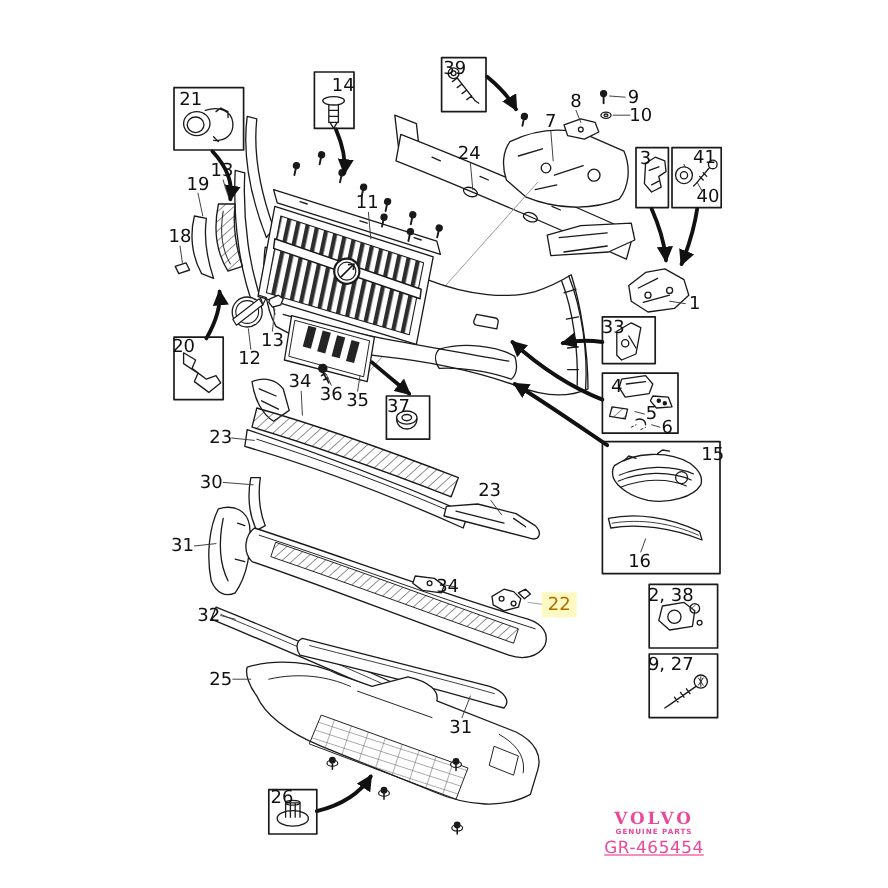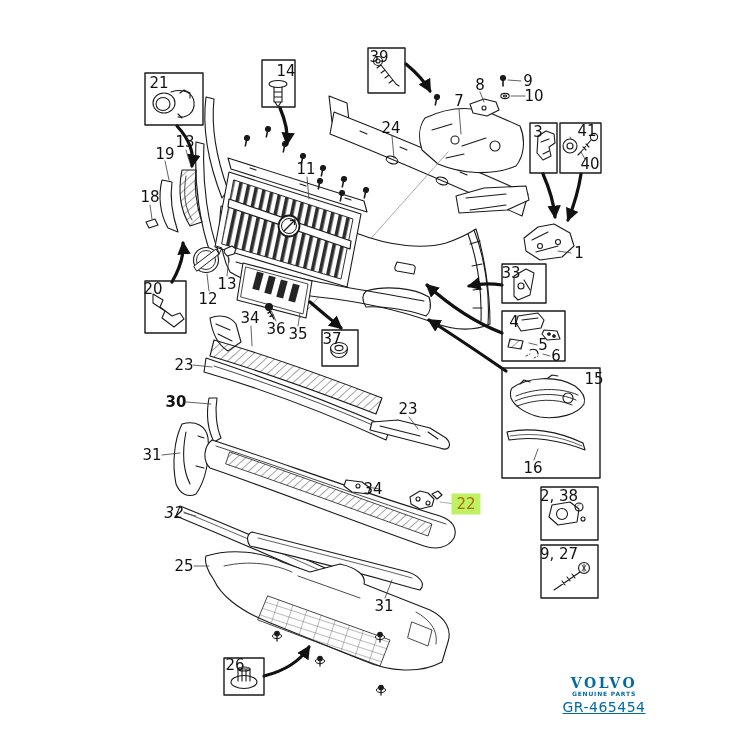--- a/index.html
+++ b/index.html
@@ -3,21 +3,21 @@
 <meta charset="utf-8">
 <style>
   html,body{margin:0;padding:0;background:#fff;}
   #stage{position:relative;width:740px;height:740px;background:#fff;overflow:hidden;
          font-family:"DejaVu Sans","Liberation Sans",sans-serif;}
   #art{position:absolute;left:0;top:0;}
   #callout-layer{position:absolute;left:0;top:0;width:740px;height:740px;pointer-events:none;}
   .callout{position:absolute;transform:translate(-50%,-50%);font-size:15px;color:#111;
            white-space:nowrap;line-height:1;pointer-events:auto;cursor:pointer;}
   .callout.highlighted{padding:3px 5px;font-weight:normal;}
-  #brand{position:absolute;left:556px;top:676px;width:96px;text-align:center;color:#0369a1;}
+  #brand{position:absolute;left:497px;top:676px;width:96px;text-align:center;color:#ec4899;}
   #brand .logo{font-family:"DejaVu Serif","Liberation Serif",serif;font-weight:bold;
                font-size:14px;letter-spacing:2.5px;line-height:1;}
   #brand .tagline{font-size:6px;font-weight:bold;letter-spacing:0.8px;line-height:1.2;}
   #brand .drawno{font-size:14px;letter-spacing:0.5px;margin-top:3px;line-height:1;text-decoration:underline;}
 </style>
 </head>
 <body>
 
 <div id="stage">
 
@@ -398,29 +398,29 @@
       <span class="callout" style="left: 208px; top: 299px;">12</span>
       <span class="callout" style="left: 227px; top: 284px;">13</span>
       <span class="callout" style="left: 250px; top: 318px;">34</span>
       <span class="callout" style="left: 276px; top: 329px;">36</span>
       <span class="callout" style="left: 298px; top: 334px;">35</span>
       <span class="callout" style="left: 332px; top: 339px;">37</span>
       <span class="callout" style="left: 514px; top: 322px;">4</span>
       <span class="callout" style="left: 543px; top: 345px;">5</span>
       <span class="callout" style="left: 556px; top: 356px;">6</span>
       <span class="callout" style="left: 184px; top: 365px;">23</span>
-      <span class="callout" style="left: 176px; top: 402px; font-weight: bold;">30</span>
+      <span class="callout" style="left: 176px; top: 402px;">30</span>
       <span class="callout" style="left: 408px; top: 409px;">23</span>
       <span class="callout" style="left: 570px; top: 379px; margin-left: 24px;">15</span>
       <span class="callout" style="left: 152px; top: 455px;">31</span>
       <span class="callout" style="left: 533px; top: 468px;">16</span>
       <span class="callout" style="left: 373px; top: 489px;">34</span>
-      <span class="callout highlighted" style="left: 466px; top: 504px; background: #bef264; color: rgb(173, 110, 0);">22</span>
+      <span class="callout highlighted" style="left: 466px; top: 504px; background: #fef9c3; color: rgb(173, 110, 0);">22</span>
       <span class="callout" style="left: 559px; top: 496px;">2, 38</span>
-      <span class="callout" style="left: 174px; top: 513px; font-style: italic;">32</span>
+      <span class="callout" style="left: 174px; top: 513px;">32</span>
       <span class="callout" style="left: 559px; top: 554px;">9, 27</span>
       <span class="callout" style="left: 184px; top: 566px;">25</span>
       <span class="callout" style="left: 384px; top: 606px;">31</span>
       <span class="callout" style="left: 235px; top: 665px; text-align: right;">26</span>
     </div>
 
 <div id="brand">
   <div class="logo">VOLVO</div>
   <div class="tagline">GENUINE PARTS</div>
   <div class="drawno">GR-465454</div>

